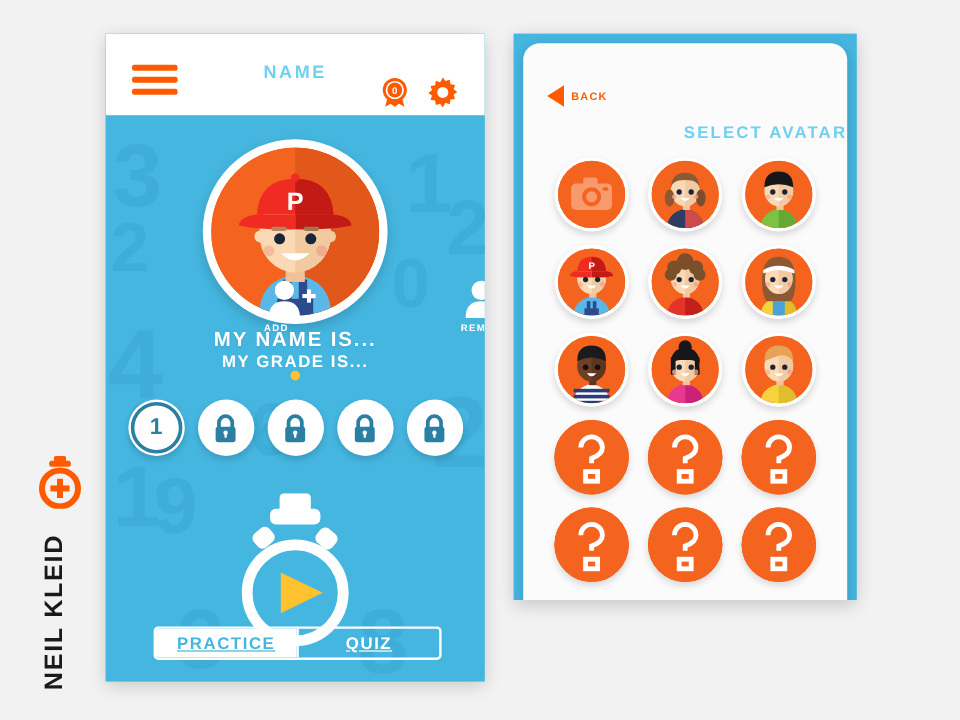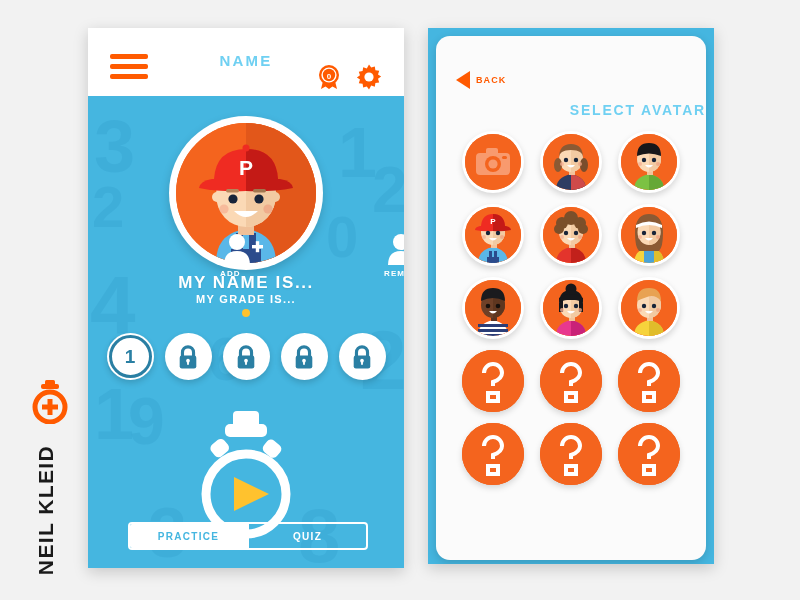--- a/index.html
+++ b/index.html
@@ -22,21 +22,21 @@
   }
 
   
   .phone{position:absolute;overflow:hidden;}
   .phone-left{
     left:88px;top:28px;width:316px;height:540px;
     background:#45b6e0;
     box-shadow:0 4px 14px rgba(0,0,0,.18);
   }
   .phone-right{
-    left:428px;top:28px;width:286px;height:536px;
+    left:428px;top:28px;width:286px;height:472px;
     background:#45b6e0;
     box-shadow:0 4px 14px rgba(0,0,0,.18);
   }
 
   
   .numbg{position:absolute;inset:0;overflow:hidden;}
   .numbg span{
     position:absolute;color:#3aa8d4;opacity:.55;
     font-weight:bold;font-family:"Liberation Sans",sans-serif;
     line-height:1;user-select:none;
@@ -75,21 +75,21 @@
     color:#ffffff;font-size:8px;font-weight:bold;letter-spacing:1.1px;margin-top:2px;
   }
 
   .name-line{
     position:absolute;left:0;top:245px;width:100%;text-align:center;z-index:6;
     color:#fff;font-size:17px;font-weight:bold;letter-spacing:1.6px;
     text-shadow:0 1px 2px rgba(0,0,0,.10);
   }
   .grade-line{
     position:absolute;left:0;top:265px;width:100%;text-align:center;z-index:6;
-    color:#fff;font-size:11px;font-weight:bold;letter-spacing:1.3px;
+    color:#fff;font-size:14px;font-weight:bold;letter-spacing:1.3px;
   }
   .dot-ind{
     position:absolute;left:50%;top:281px;margin-left:-4px;width:8px;height:8px;
     border-radius:50%;background:#ffc22e;z-index:6;
   }
 
   
   .levels{position:absolute;left:0;top:305px;width:100%;z-index:6;
     display:flex;justify-content:center;gap:11px;}
   .lvl{
@@ -106,21 +106,21 @@
 
   
   .stopwatch{position:absolute;left:50%;top:383px;margin-left:-57px;width:114px;height:128px;z-index:6;cursor:pointer;}
 
   
   .tabs{
     position:absolute;left:50%;bottom:18px;margin-left:-118px;width:236px;height:24px;
     border:2px solid #fff;border-radius:4px;display:flex;overflow:hidden;z-index:6;
   }
   .tab{flex:1;display:flex;align-items:center;justify-content:center;
-    font-size:10px;font-weight:bold;letter-spacing:1.3px;cursor:pointer;}
+    font-size:14px;font-weight:bold;letter-spacing:1.3px;cursor:pointer;text-decoration:underline;}
   .tab.active{background:#fff;color:#45b6e0;}
   .tab.inactive{background:transparent;color:#ffffff;}
   .tab-sep{width:2px;background:#fff;}
 
   
   .card{
     position:absolute;left:8px;top:8px;width:270px;height:524px;
     background:#fbfbfb;border-radius:14px;box-shadow:0 3px 10px rgba(0,0,0,.16);
     z-index:5;overflow:hidden;
   }

